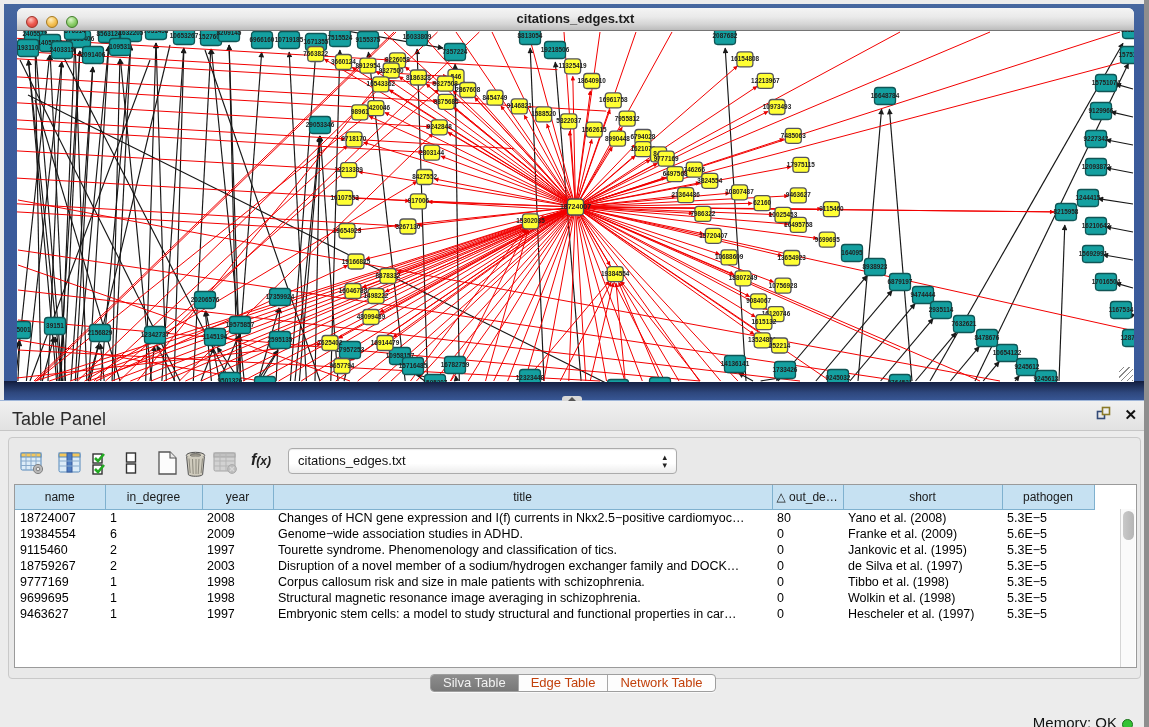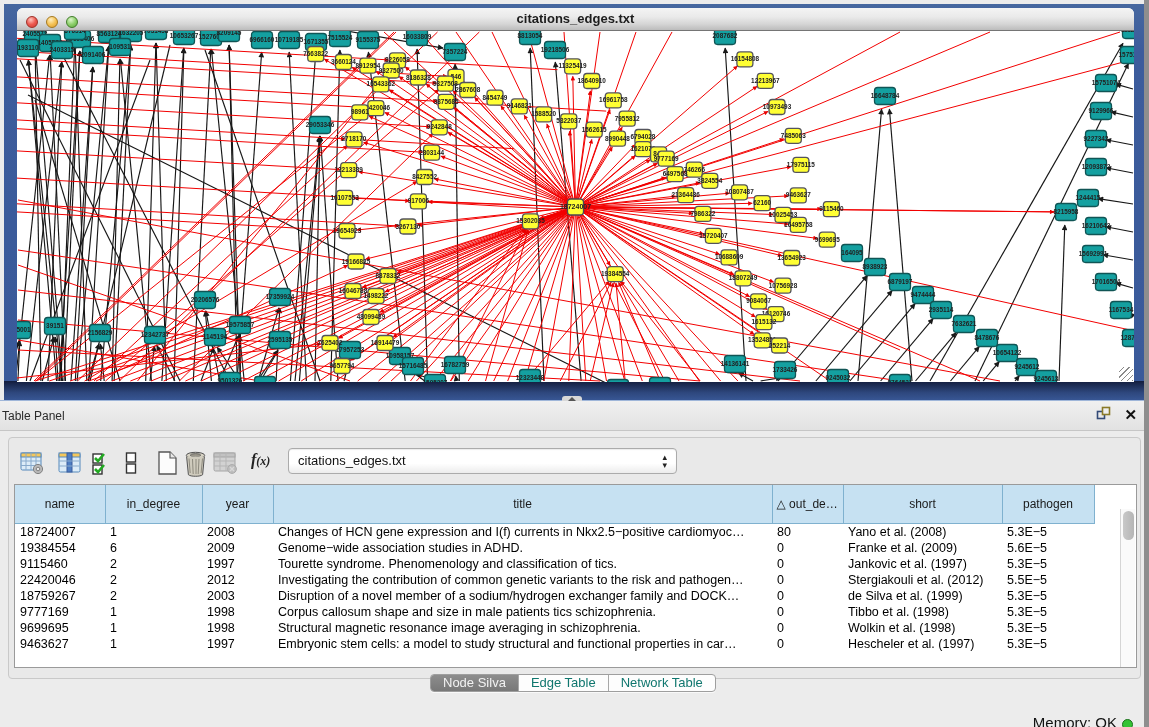--- a/index.html
+++ b/index.html
@@ -19,48 +19,48 @@
 #tl-r{left:9px;background:radial-gradient(circle at 38% 28%,#ffc4bd,#ed5a50 50%,#cc3a31);border:1px solid #a03028}
 #tl-y{left:29px;background:radial-gradient(circle at 38% 28%,#ffeebf,#f5c356 50%,#dd9b2d);border:1px solid #a5791f}
 #tl-g{left:49px;background:radial-gradient(circle at 38% 28%,#dcf5cb,#8ed06c 50%,#5da73c);border:1px solid #417d2a}
 #canvas{position:relative;width:1117px;height:351px;background:#fff;overflow:hidden}
 #grip{position:absolute;right:1px;bottom:1px;width:14px;height:14px;
   background:repeating-linear-gradient(135deg,transparent 0 3px,#8a8a8a 3px 4px)}
 
 #tp{position:absolute;left:0;top:400px;width:1144px;height:327px;background:#ececec}
 #tpbar{height:31px;background:linear-gradient(180deg,#f0f0f0,#e2e2e2);
   border-top:1px solid #9fb6d9;border-bottom:1px solid #c6c6c6;position:relative}
-#tpbar .t{position:absolute;left:2px;top:8px;font-size:12px;color:#2b2b2b}
+#tpbar .t{position:absolute;left:12px;top:8px;font-size:18px;color:#2b2b2b}
 #tpbar .x{position:absolute;right:7px;top:5px;font-size:15px;font-weight:700;color:#111}
 #grip2{position:absolute;left:50%;top:-5px;width:20px;height:5px;margin-left:-10px;
   background:#d8d8d8;border-radius:3px 3px 0 0;}
 #grip2:after{content:"";position:absolute;left:6px;top:1px;border-left:4px solid transparent;
   border-right:4px solid transparent;border-bottom:4px solid #555}
 #sub{position:absolute;left:8px;top:37px;width:1133px;height:242px;background:#e9e9e9;
   border:1px solid #c9c9c9;border-radius:4px}
 #toolbar{position:absolute;left:10px;top:5px;height:36px;width:1100px}
 .tbi{position:absolute;top:7px}
 #combo{position:absolute;left:269px;top:5px;width:389px;height:26px;background:linear-gradient(180deg,#fff 60%,#ececec);
   border:1px solid #ababab;border-radius:4px;font-size:13px;color:#111;line-height:23px;
   padding-left:9px;box-shadow:inset 0 1px 1px rgba(0,0,0,.08)}
 #combo .arr{position:absolute;right:9px;top:4px;font-size:9px;color:#222;line-height:8px}
 #tbl{position:absolute;left:5px;top:46px;width:1123px;height:184px;background:#fff;
   border:1px solid #9a9a9a;overflow:hidden}
 #tbl table{border-collapse:collapse;table-layout:fixed;width:1079px;font-size:12px}
 #tbl th{background:#c6e1f2;border-right:1px solid #7fb1cf;border-bottom:1px solid #7fb1cf;
-  font-weight:400;font-size:12px;color:#1a1a1a;height:23px;padding:12px;overflow:hidden;white-space:nowrap}
+  font-weight:400;font-size:12px;color:#1a1a1a;height:23px;padding:5px;overflow:hidden;white-space:nowrap}
 #tbl td{height:16px;padding:0 0 0 5px;overflow:hidden;white-space:nowrap;color:#000;font-size:12.5px}
 #vsb{position:absolute;right:1px;top:24px;width:15px;height:159px;background:#fafafa;
   border-left:1px solid #d5d5d5}
 #vsb .th{position:absolute;left:2px;top:2px;width:11px;height:29px;border-radius:6px;
   background:linear-gradient(90deg,#c9c9c9,#b5b5b5);}
 #tabs{position:absolute;left:430px;top:274px;height:18px;display:flex;
   border:1px solid #9e9e9e;border-radius:4px;overflow:hidden;background:#fdfdfd;
   box-shadow:0 1px 0 rgba(255,255,255,.7)}
-#tabs .tab{font-size:13px;color:#0f766e;line-height:16px;padding:0 12px;border-right:1px solid #a8a8a8}
+#tabs .tab{font-size:13px;color:#c2410c;line-height:16px;padding:0 12px;border-right:1px solid #a8a8a8}
 #tabs .tab.sel{background:linear-gradient(180deg,#8d8d8d,#787878);color:#f2f2f2}
 #tabs .tab:last-child{border-right:none}
 #mem{position:absolute;right:11px;top:314px;font-size:15px;color:#111}
 #mem .dot{display:inline-block;width:11px;height:11px;border-radius:50%;background:#35c335;
   border:1px solid #1d701d;vertical-align:-2px;margin-left:5px}
 </style></head>
 <body>
 <div id="blue">
   <div id="winshadow"></div>
   <div id="win">
@@ -699,21 +699,21 @@
 <path d="M3.6 6.5l1.8 18.2c2 2.1 12.2 2.1 14.2 0l1.8-18.2" fill="#cfcbbd" stroke="#555"></path>
 <path d="M6 8.5l1.2 14.5M9.5 9l .7 15M13 9v15M16 9l-.8 15M19.5 8.5l-1.4 14.5" stroke="#8d8a7e" fill="none"></path>
         </svg>
         <svg class="tbi" style="left:193px" width="26" height="26" viewBox="0 0 26 26">
 <rect x="2" y="3" width="21" height="18" rx="1.5" fill="#d2d2d2" stroke="#a5a5a5"></rect>
 <rect x="2" y="3" width="21" height="4" fill="#c2c2c2" stroke="#a5a5a5"></rect>
 <path d="M8 3v18M14 3v18M2 11h21M2 16h21" stroke="#b5b5b5" fill="none"></path>
 <circle cx="20" cy="19" r="4.4" fill="#bdbdbd" stroke="#ababab"></circle>
 <path d="M18 17l4 4M22 17l-4 4" stroke="#d8d8d8" stroke-width="1.4"></path>
         </svg>
-        <div class="tbi" style="left:232px;top:8px;font-size:16px;font-style:italic;font-weight:700;color:#222;font-family:Liberation Serif, serif">f<span style="font-size:12px">(x)</span></div>
+        <div class="tbi" style="left:232px;top:8px;font-size:16px;font-style:italic;font-weight:700;color:#222;font-family:Liberation Sans, sans-serif">f<span style="font-size:12px">(x)</span></div>
       <div id="combo">citations_edges.txt<div class="arr">▴<br>▾</div></div>
     </div>
     <div id="tbl">
       <table>
           <thead>
             <tr>
               <th style="width:90px">name</th>
               <th style="width:97px">in_degree</th>
               <th style="width:71px">year</th>
               <th style="width:499px">title</th>
@@ -740,46 +740,37 @@
               <td>0</td>
               <td>Franke et al. (2009)</td>
               <td>5.6E−5</td>
             </tr>
             <tr>
               <td>9115460</td>
               <td>2</td>
               <td>1997</td>
               <td>Tourette syndrome. Phenomenology and classification of tics.</td>
               <td>0</td>
-              <td>Jankovic et al. (1997)</td>
+              <td>Jankovic et al. (1995)</td>
               <td>5.3E−5</td>
-            </tr>
-            <tr>
-              <td>22420046</td>
-              <td>2</td>
-              <td>2012</td>
-              <td>Investigating the contribution of common genetic variants to the risk and pathogen…</td>
-              <td>0</td>
-              <td>Stergiakouli et al. (2012)</td>
-              <td>5.5E−5</td>
             </tr>
             <tr>
               <td>18759267</td>
               <td>2</td>
               <td>2003</td>
               <td>Disruption of a novel member of a sodium/hydrogen exchanger family and DOCK…</td>
               <td>0</td>
-              <td>de Silva et al. (1999)</td>
+              <td>de Silva et al. (1997)</td>
               <td>5.3E−5</td>
             </tr>
             <tr>
               <td>9777169</td>
               <td>1</td>
               <td>1998</td>
-              <td>Corpus callosum shape and size in male patients tics schizophrenia.</td>
+              <td>Corpus callosum risk and size in male patients with schizophrenia.</td>
               <td>0</td>
               <td>Tibbo et al. (1998)</td>
               <td>5.3E−5</td>
             </tr>
             <tr>
               <td>9699695</td>
               <td>1</td>
               <td>1998</td>
               <td>Structural magnetic resonance image averaging in schizophrenia.</td>
               <td>0</td>
@@ -796,18 +787,18 @@
               <td>5.3E−5</td>
             </tr>
           </tbody>
         </table>
       <div id="vsb">
           <div class="th"></div>
         </div>
     </div>
   </div>
   <div id="tabs">
-    <div class="tab sel">Node Silva</div>
+    <div class="tab sel">Silva Table</div>
       <div class="tab">Edge Table</div>
       <div class="tab">Network Table</div>
   </div>
   <div id="mem">Memory: OK<span class="dot"></span></div>
 </div>
 <div id="rightstrip"></div>
 </body></html>

